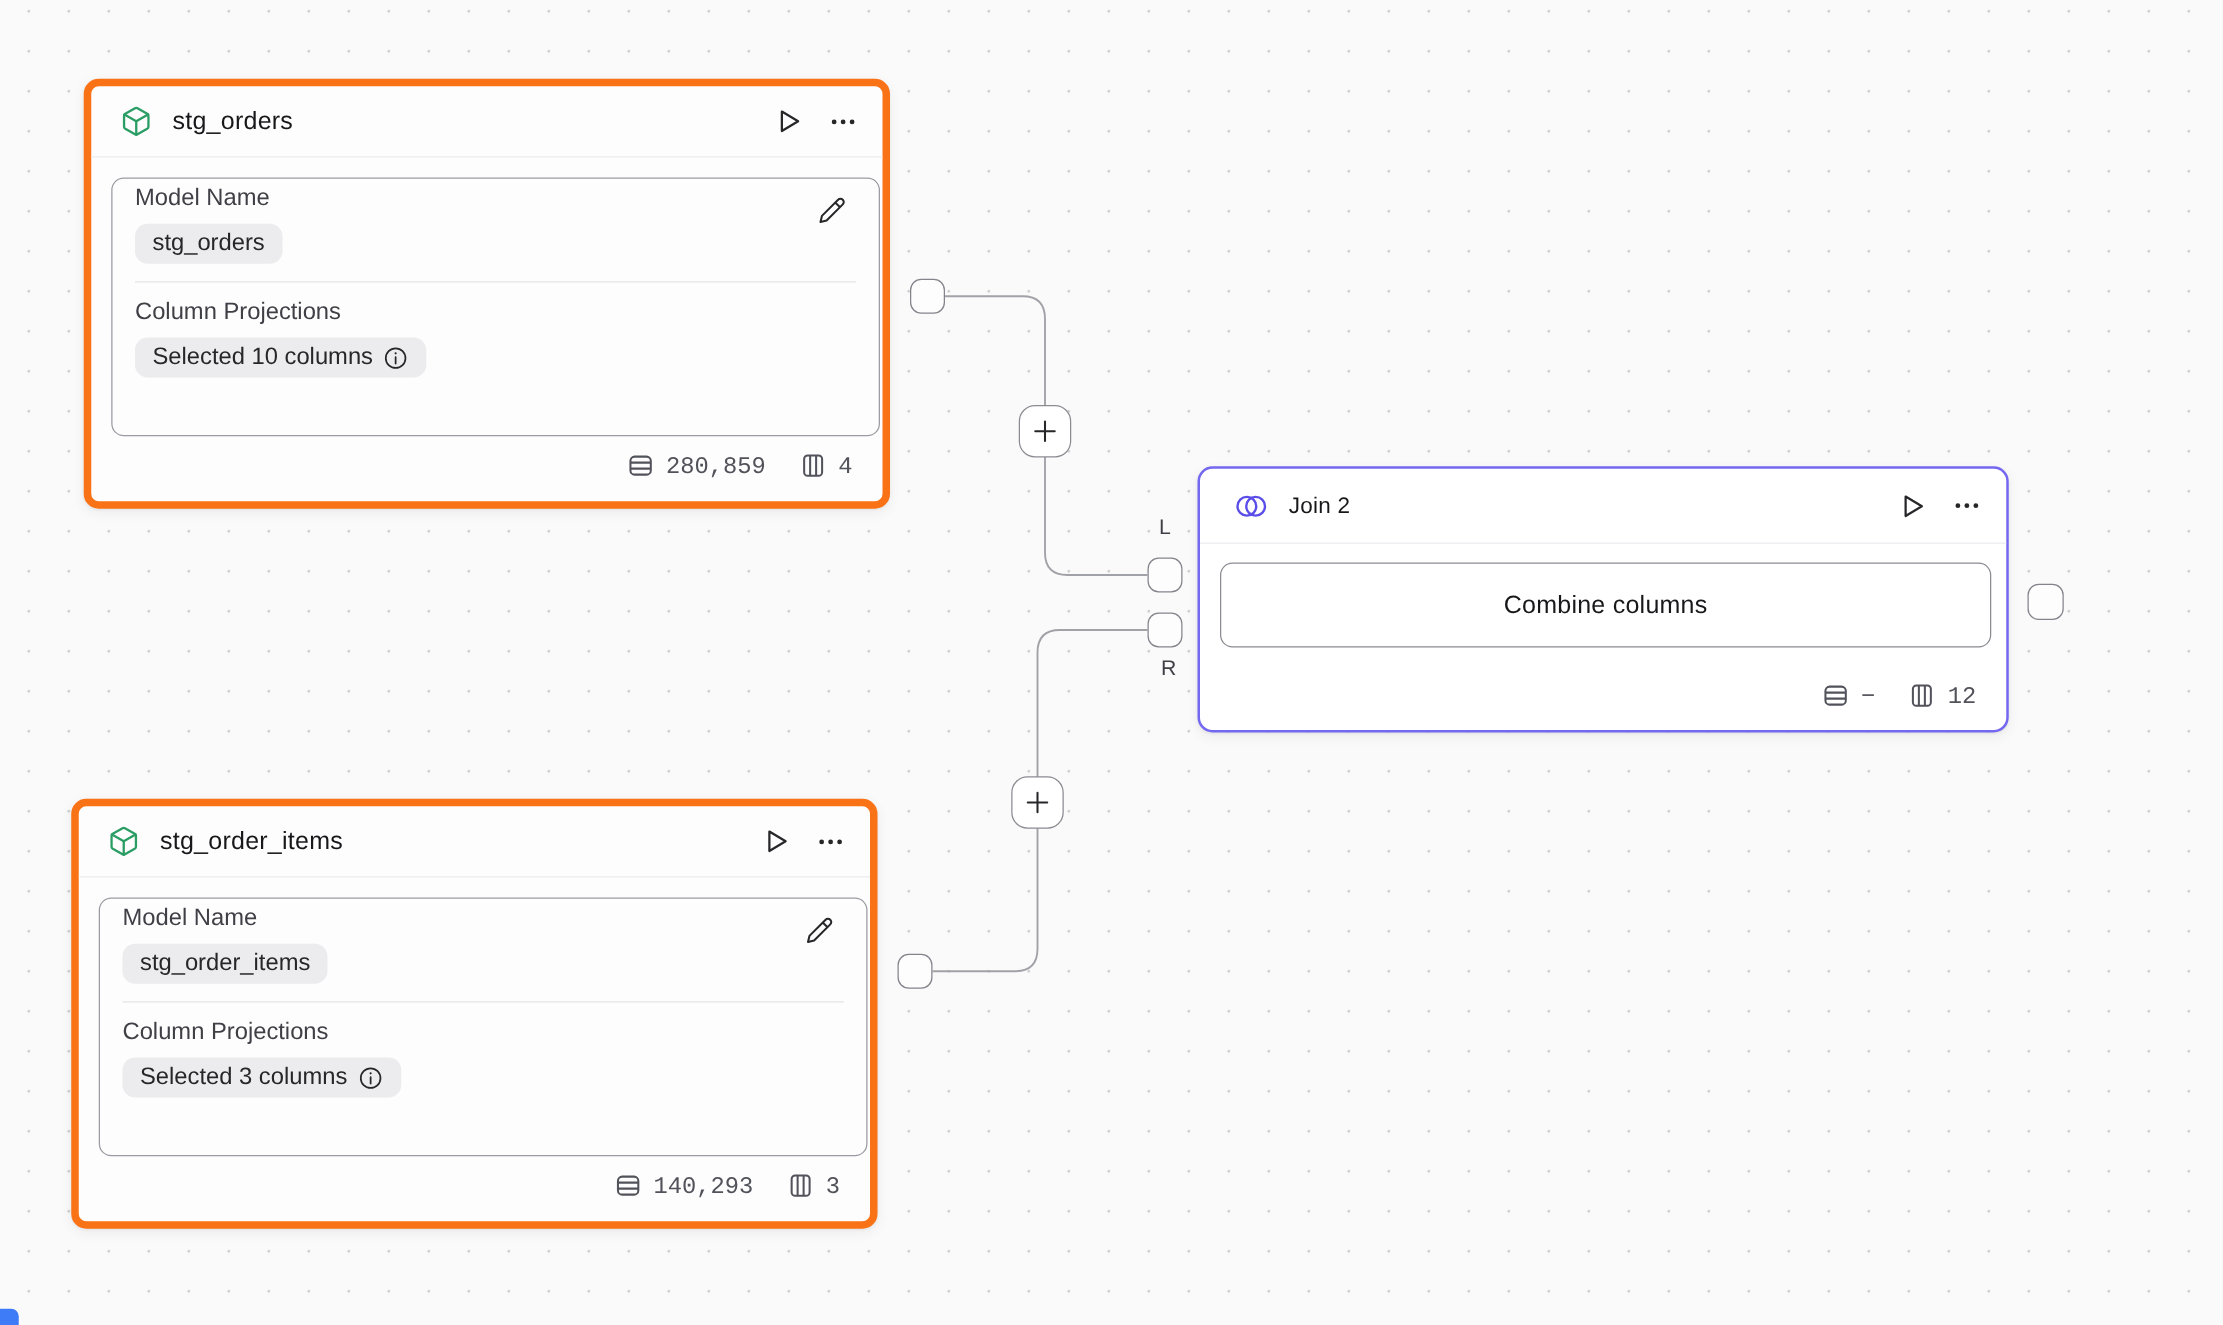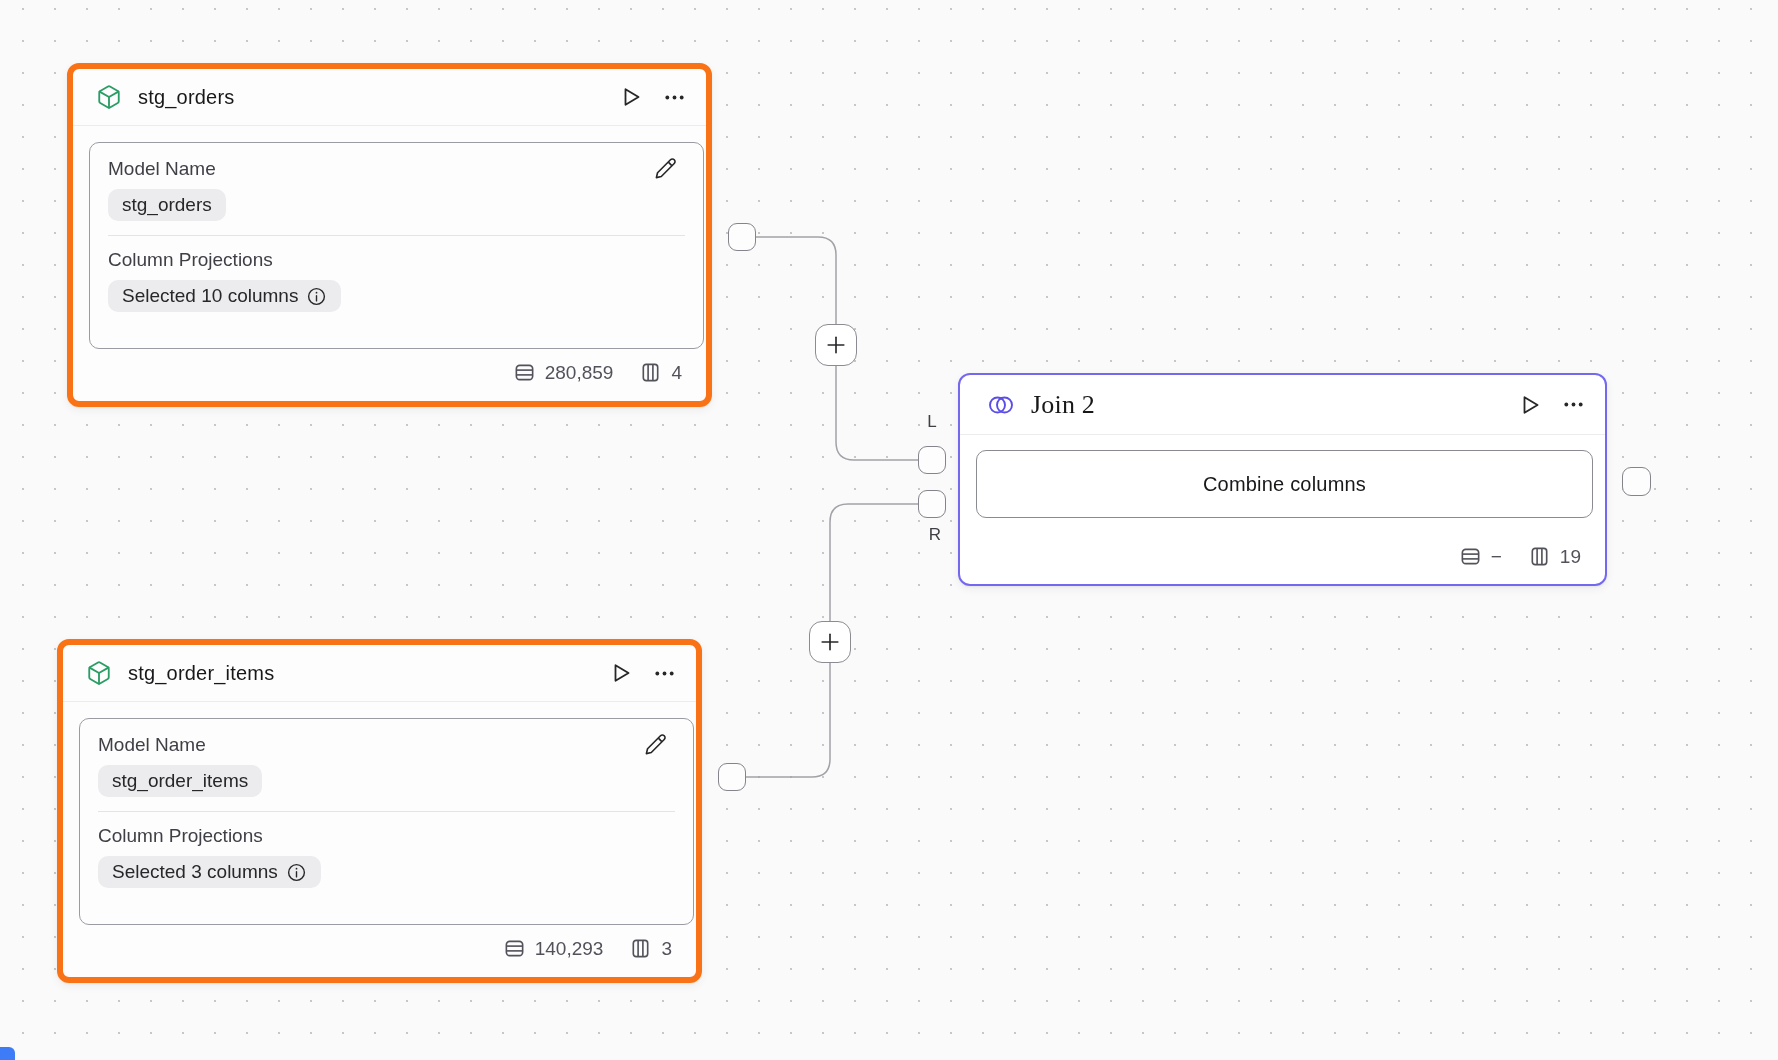--- a/index.html
+++ b/index.html
@@ -27,34 +27,34 @@
     border-bottom:1px solid #ececef;box-sizing:border-box;
   }
   .node-header .title{
     font-size:20px;font-weight:500;color:#18181b;margin-left:16px;flex:1 1 auto;
     white-space:nowrap;letter-spacing:.2px;
   }
   .hdr-btn{background:none;border:none;padding:0;margin:0;cursor:pointer;display:flex;align-items:center;}
   .hdr-btn + .hdr-btn{margin-left:20px;}
   .inner-card{
     position:absolute;left:16px;top:73px;width:615px;height:207px;box-sizing:border-box;
-    border:1.5px solid #9b9ba3;border-radius:10px;background:#fdfdfd;padding:14px 18px;
+    border:1.5px solid #9b9ba3;border-radius:10px;background:#fdfdfd;padding:4px 18px;
   }
   .field-label{font-size:19px;color:#3f3f46;line-height:24px;}
   .pencil-btn{position:absolute;right:22px;top:10px;background:none;border:none;padding:4px;cursor:pointer;}
   .chip{
     display:inline-flex;align-items:center;gap:8px;background:#ececee;border-radius:10px;
     padding:5px 14px;font-size:19px;font-weight:500;color:#27272a;margin-top:8px;
     white-space:nowrap;
   }
   .card-divider{border:none;border-top:1px solid #e4e4e7;margin:14px 0 12px 0;}
   .stats{
     position:absolute;right:24px;bottom:17px;display:flex;align-items:center;gap:26px;
   }
-  .stat{display:flex;align-items:flex-end;gap:9px;font-size:19px;font-weight:500;color:#52525b;}
+  .stat{display:flex;align-items:flex-end;gap:9px;font-size:19px;font-weight:500;color:#52525b;font-family:Liberation Mono, monospace;}
   .combine-btn{
     position:absolute;left:16px;top:75px;width:617px;height:68px;box-sizing:border-box;
     background:#ffffff;border:1.5px solid #8b8b92;border-radius:10px;
     font-family:"Liberation Sans", sans-serif;font-size:20px;font-weight:500;color:#18181b;
     display:flex;align-items:center;justify-content:center;cursor:pointer;letter-spacing:.2px;
   }
   .join .stats{bottom:16px;}
   .port{
     position:absolute;width:28px;height:28px;box-sizing:border-box;background:#fdfdfd;
     border:1.5px solid #84848c;border-radius:9px;z-index:3;cursor:pointer;
@@ -216,21 +216,21 @@
 </div>
 
 <div class="node join" style="left:958px;top:373px;">
   <div class="node-header" style="height:60px;padding-left:27px;">
     <span>
       <svg width="28" height="24" viewBox="0 0 28 24" fill="none" stroke="#5b4ee8" stroke-width="1.9">
         <circle cx="10.5" cy="12" r="7.5"></circle>
           <circle cx="17.5" cy="12" r="7.5"></circle>
       </svg>
     </span>
-    <span class="title" style="font-size:26px;font-family:Liberation Serif, serif;">Join 2</span>
+    <span class="title" style="font-size:18px;">Join 2</span>
     <button class="hdr-btn">
       <svg width="24" height="24" viewBox="0 0 24 24" fill="none" stroke="#27272a" stroke-width="1.8" stroke-linejoin="round">
           <path d="M6.5 4.2 L19.5 12 L6.5 19.8 Z"></path>
         </svg>
     </button>
     <button class="hdr-btn">
       <svg width="23" height="23" viewBox="0 0 24 24" fill="#27272a">
           <circle cx="4.5" cy="12" r="2"></circle>
           <circle cx="12" cy="12" r="2"></circle>
           <circle cx="19.5" cy="12" r="2"></circle>
@@ -248,21 +248,21 @@
           <line x1="3.5" y1="14.5" x2="20.5" y2="14.5"></line>
         </svg>
       <span>−</span>
     </span>
     <span class="stat">
       <svg width="23" height="23" viewBox="0 0 24 24" fill="none" stroke="#52525b" stroke-width="1.7">
           <rect x="4.5" y="3.5" width="15" height="17" rx="3"></rect>
           <line x1="9.5" y1="3.5" x2="9.5" y2="20.5"></line>
           <line x1="14.5" y1="3.5" x2="14.5" y2="20.5"></line>
         </svg>
-      <span>19</span>
+      <span>12</span>
     </span>
   </div>
 </div>
 
 <div class="port" style="left:728px;top:223px;"></div>
 <div class="port" style="left:718px;top:763px;"></div>
 <div class="port" style="left:918px;top:446px;"></div>
 <div class="port" style="left:918px;top:490px;"></div>
 <div class="port" style="left:1622px;top:467px;width:29px;height:29px;"></div>
 

